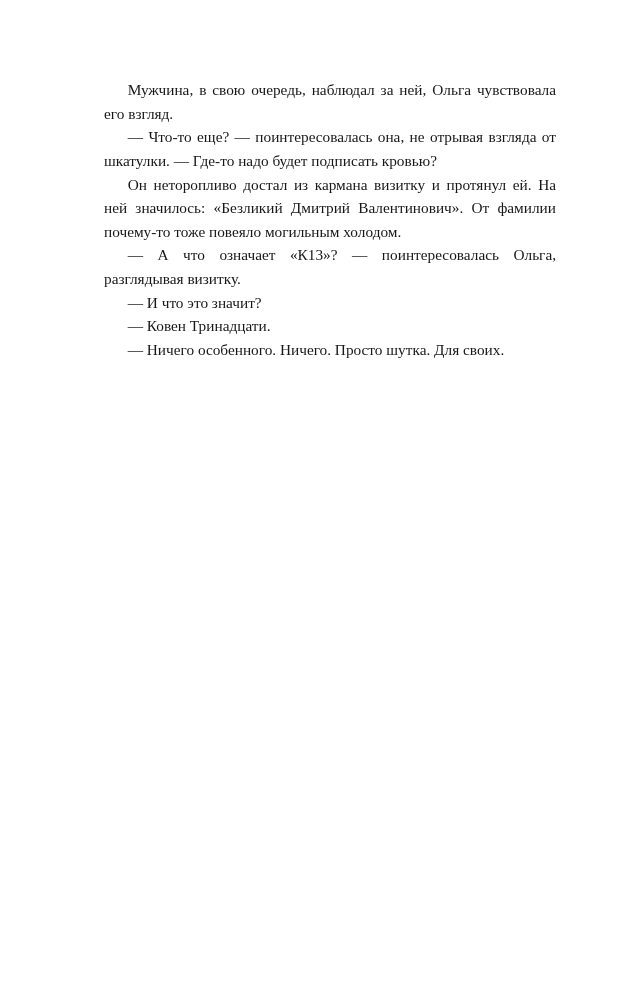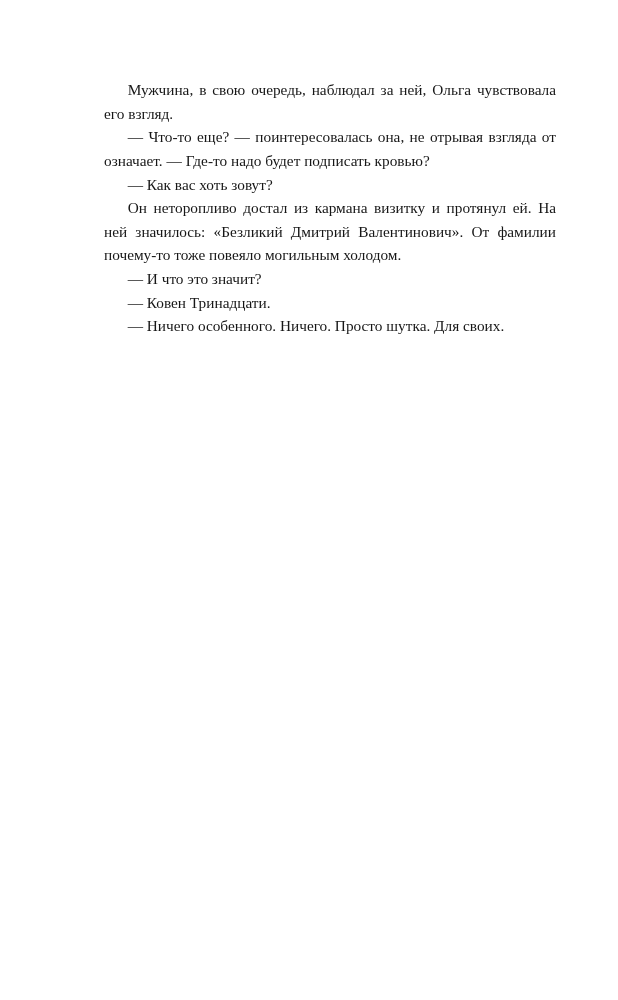--- a/index.html
+++ b/index.html
@@ -34,20 +34,20 @@
     margin: 0;
     text-indent: 1.55em;
   }
 </style>
 </head>
 <body>
 
 <div class="page">
   <div class="text-block">
     <p>Мужчина, в свою очередь, наблюдал за ней, Ольга чувствовала его взгляд.</p>
-    <p>— Что-то еще? — поинтересовалась она, не отрывая взгляда от означает. — Где-то надо будет подписать кровью?</p>
-    <p>— Как вас хоть зовут?</p>
+    <p>— Что-то еще? — поинтересовалась она, не отрывая взгляда от шкатулки. — Где-то надо будет подписать кровью?</p>
     <p>Он неторопливо достал из кармана визитку и протянул ей. На ней значилось: «Безликий Дмитрий Валентинович». От фамилии почему-то тоже повеяло могильным холодом.</p>
+    <p>— А что означает «К13»? — поинтересовалась Ольга, разглядывая визитку.</p>
     <p>— И что это значит?</p>
     <p>— Ковен Тринадцати.</p>
     <p>— Ничего особенного. Ничего. Просто шутка. Для своих.</p>
   </div>
 </div>
 
 </body></html>

